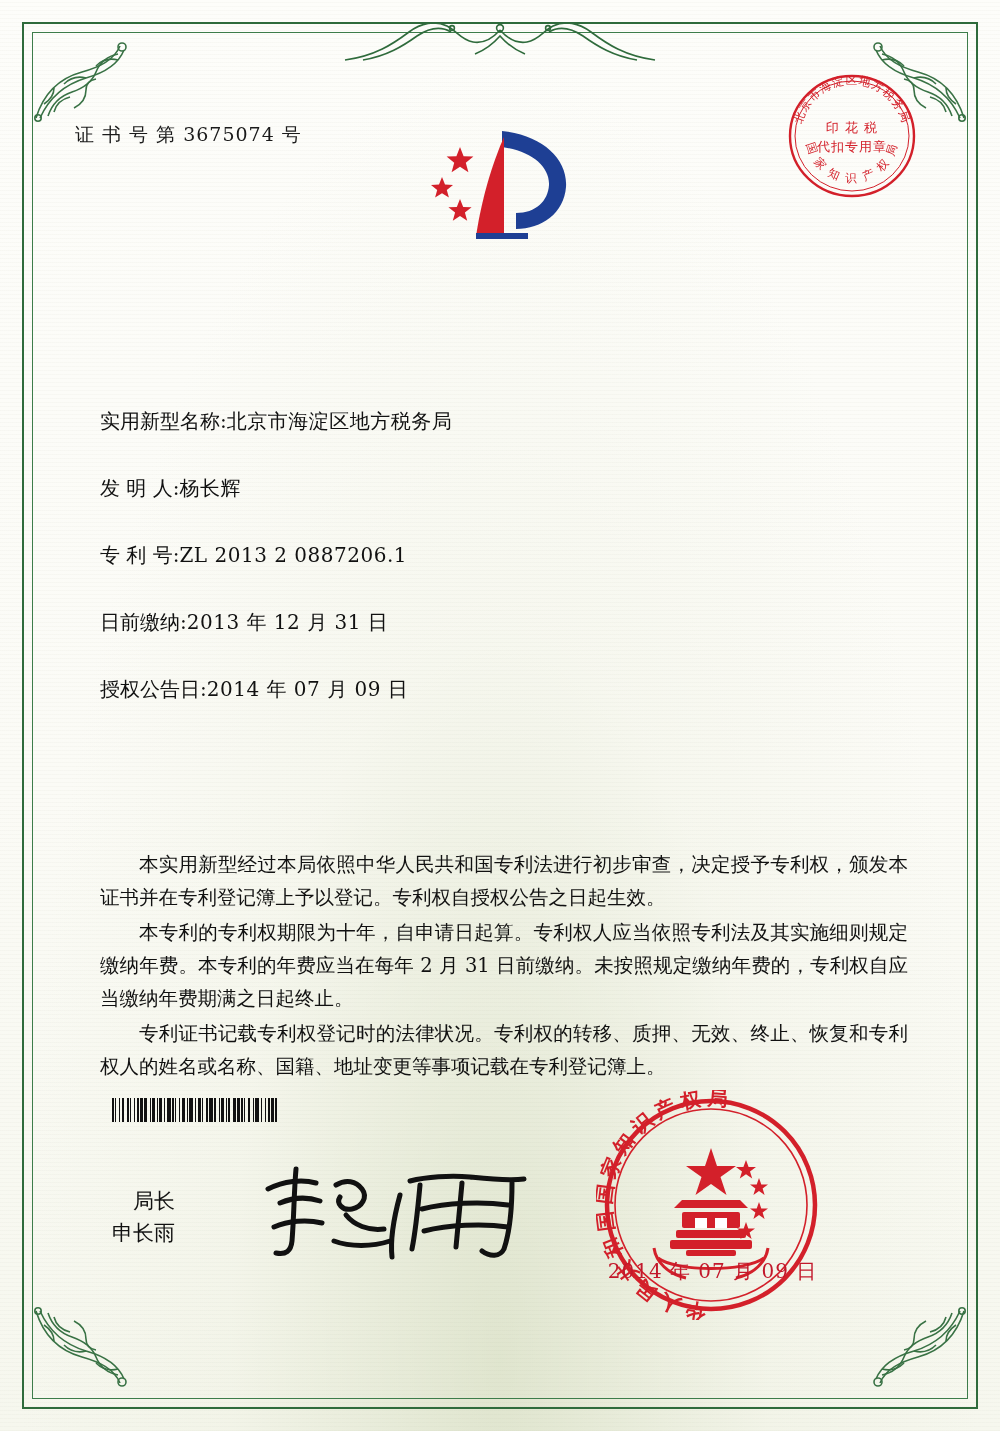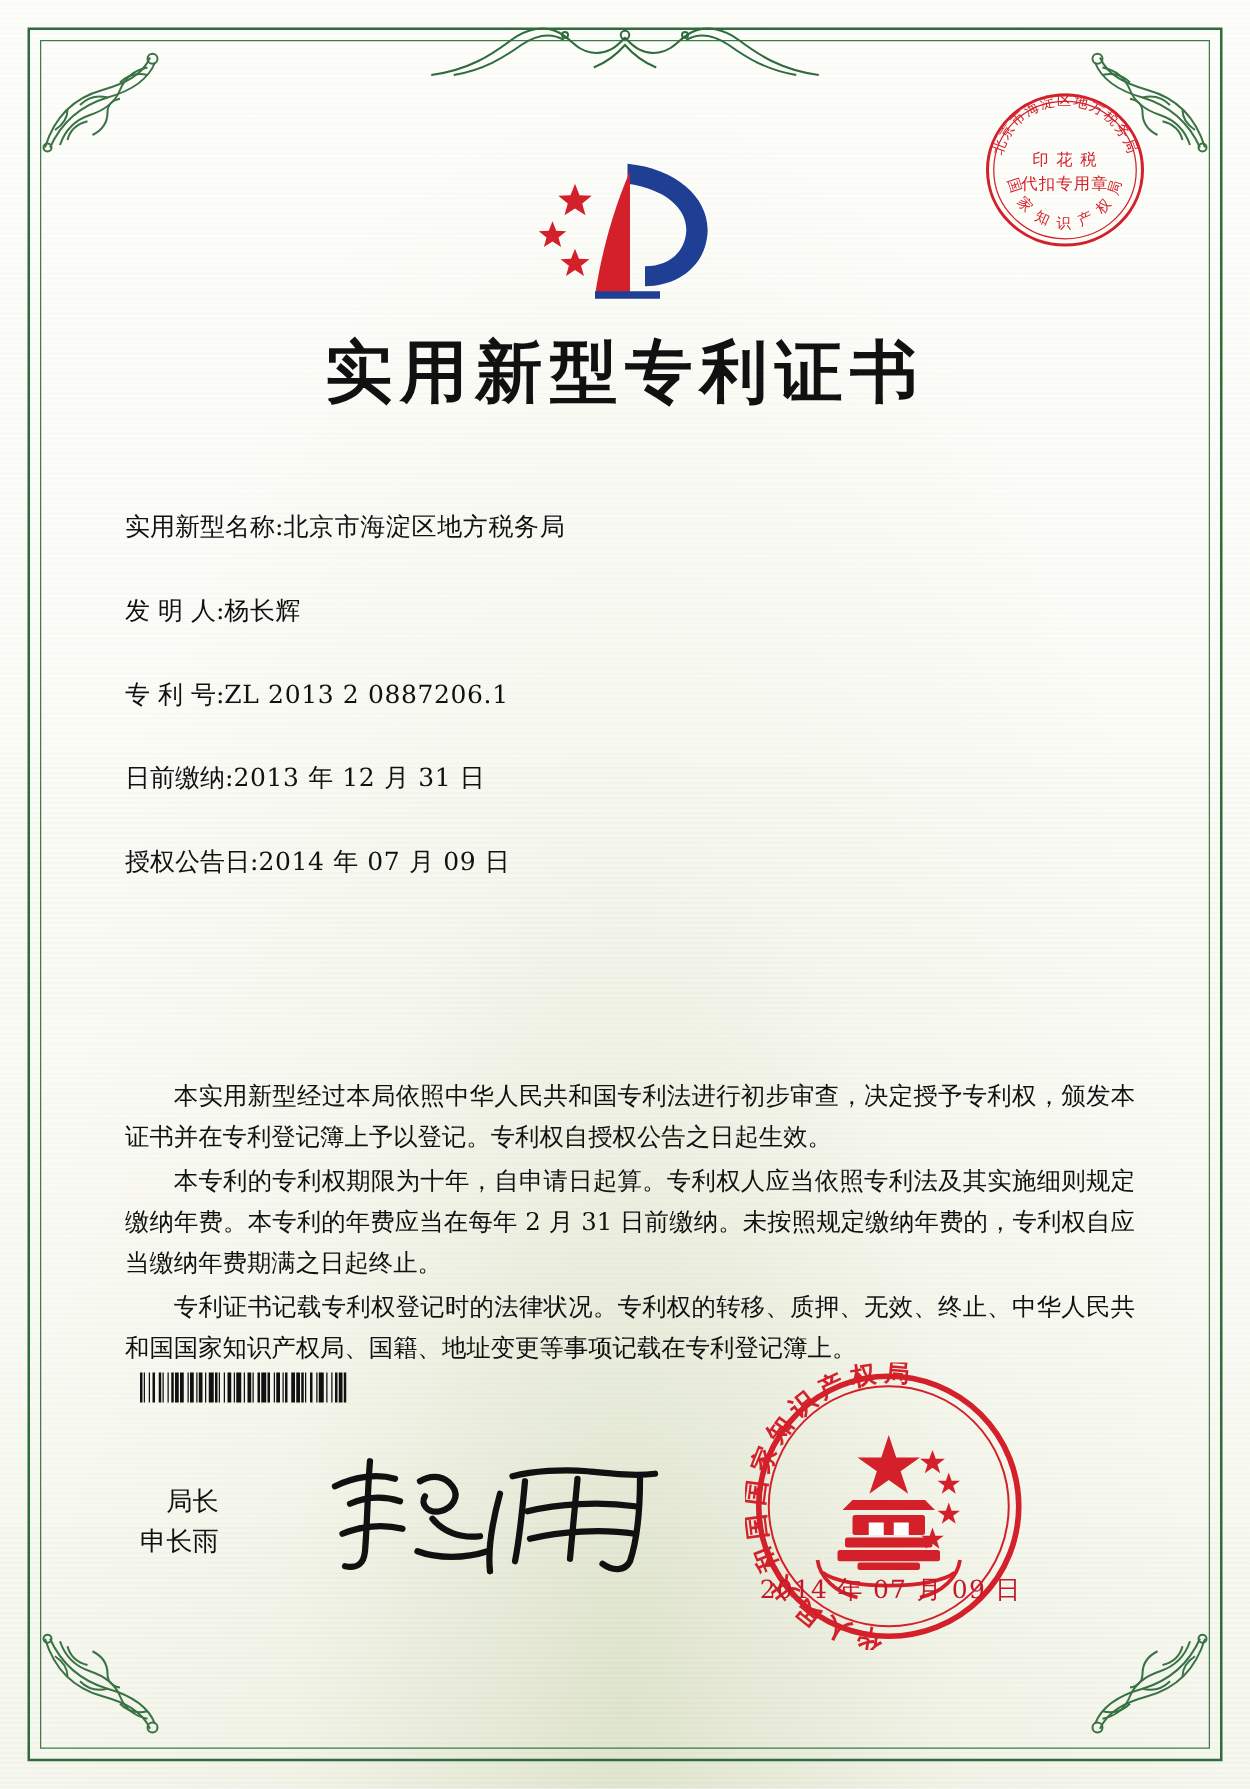--- a/index.html
+++ b/index.html
@@ -142,21 +142,20 @@
   .body-text {
     position: absolute;
     left: 100px;
     right: 92px;
     top: 848px;
     font-family: "DejaVu Serif", "Liberation Serif", serif;
     font-size: 19.5px;
     line-height: 33px;
     color: #111;
     text-align: justify;
-    margin-top: 12px;
   }
   .body-text p {
     margin: 0 0 2px 0;
     text-indent: 2em;
   }
 
   
   .barcode {
     position: absolute;
     left: 112px;
@@ -300,20 +299,21 @@
       <path d="M320,46 C290,42 272,30 256,18 C244,9 230,6 218,12 C208,17 204,26 192,28 C180,30 172,24 165,16"></path>
       <path d="M28,46 C52,42 68,32 82,22 C94,14 106,12 116,18"></path>
       <path d="M302,46 C278,42 262,32 248,22 C236,14 224,12 214,18"></path>
       <path d="M140,40 C150,36 158,30 165,22 C172,30 180,36 190,40"></path>
       <circle cx="165" cy="14" r="3.4"></circle>
       <circle cx="117" cy="14" r="2.4"></circle>
       <circle cx="213" cy="14" r="2.4"></circle>
     </svg>
   </div>
 
+  <div class="cert-no">证 书 号 第 3675074 号</div>
 
   <div class="logo">
     <svg viewBox="0 0 170 120">
 
       <path d="M86,6 C126,10 152,34 150,62 C148,88 126,104 100,104 L100,88 C120,88 132,76 133,60 C134,42 116,26 86,22 Z" fill="#1e3f94"></path>
 
       <path d="M88,12 L88,112 L60,112 C60,112 66,62 88,12 Z" fill="#d3202a"></path>
       <path d="M88,12 L88,112 L112,112 L112,40 Z" fill="#1e3f94" opacity="0"></path>
 
       <rect x="60" y="108" width="52" height="6" fill="#1e3f94"></rect>
@@ -338,21 +338,20 @@
         <textPath href="#arcTop" startOffset="50%" text-anchor="middle">北京市海淀区地方税务局</textPath>
       </text>
       <text font-size="11.5" fill="#d3202a" font-family="'DejaVu Serif', serif" letter-spacing="2">
         <textPath href="#arcBot" startOffset="50%" text-anchor="middle">国 家 知 识 产 权 局</textPath>
       </text>
       <text x="70" y="66" font-size="13" fill="#d3202a" text-anchor="middle" font-family="'DejaVu Serif', serif" letter-spacing="1">印 花 税</text>
       <text x="70" y="85" font-size="13" fill="#d3202a" text-anchor="middle" font-family="'DejaVu Serif', serif" letter-spacing="1">代扣专用章</text>
     </svg>
   </div>
 
-  <div class="title">实用新型专利证书</div>
 
   <div class="fields">
     <div class="field">
       <span class="lbl">实用新型名称:</span><span class="val">北京市海淀区地方税务局</span>
     </div>
     <div class="field">
       <span class="lbl">发   明   人:</span><span class="val">杨长辉</span>
     </div>
     <div class="field">
       <span class="lbl">专   利   号:</span><span class="val">ZL 2013 2 0887206.1</span>
@@ -361,21 +360,21 @@
       <span class="lbl">日前缴纳:</span><span class="val">2013 年 12 月 31 日</span>
     </div>
     <div class="field">
       <span class="lbl">授权公告日:</span><span class="val">2014 年 07 月 09 日</span>
     </div>
   </div>
 
   <div class="body-text">
     <p>本实用新型经过本局依照中华人民共和国专利法进行初步审查，决定授予专利权，颁发本证书并在专利登记簿上予以登记。专利权自授权公告之日起生效。</p>
     <p>本专利的专利权期限为十年，自申请日起算。专利权人应当依照专利法及其实施细则规定缴纳年费。本专利的年费应当在每年 2 月 31 日前缴纳。未按照规定缴纳年费的，专利权自应当缴纳年费期满之日起终止。</p>
-    <p>专利证书记载专利权登记时的法律状况。专利权的转移、质押、无效、终止、中华人民共和国国家知识产权局、国籍、地址变更等事项记载在专利登记簿上。</p>
+    <p>专利证书记载专利权登记时的法律状况。专利权的转移、质押、无效、终止、恢复和专利权人的姓名或名称、国籍、地址变更等事项记载在专利登记簿上。</p>
   </div>
 
   <div class="barcode" id="barcode">
       <i style="width: 2.1px; background: rgb(17, 17, 17);"></i>
       <i style="width: 1.05px; background: transparent;"></i>
       <i style="width: 1.05px; background: rgb(17, 17, 17);"></i>
       <i style="width: 3.15px; background: transparent;"></i>
       <i style="width: 1.05px; background: rgb(17, 17, 17);"></i>
       <i style="width: 2.1px; background: transparent;"></i>
       <i style="width: 1.05px; background: rgb(17, 17, 17);"></i>

